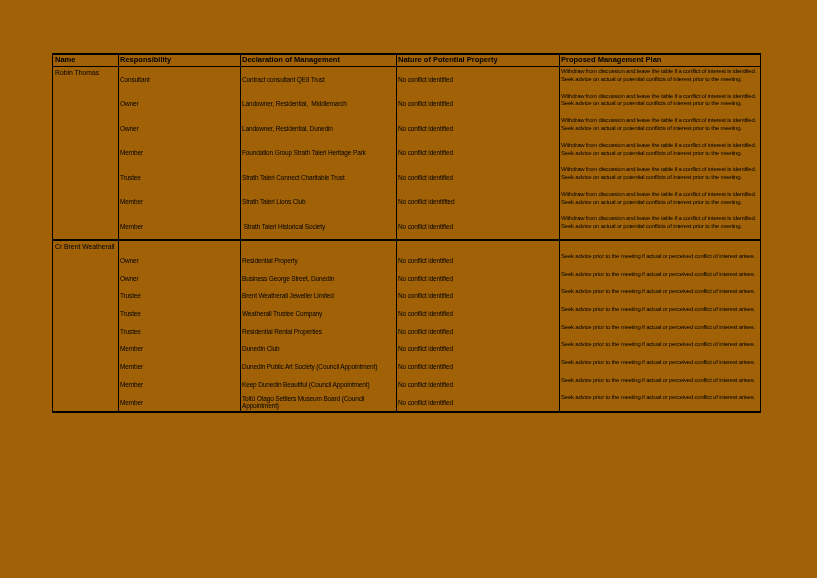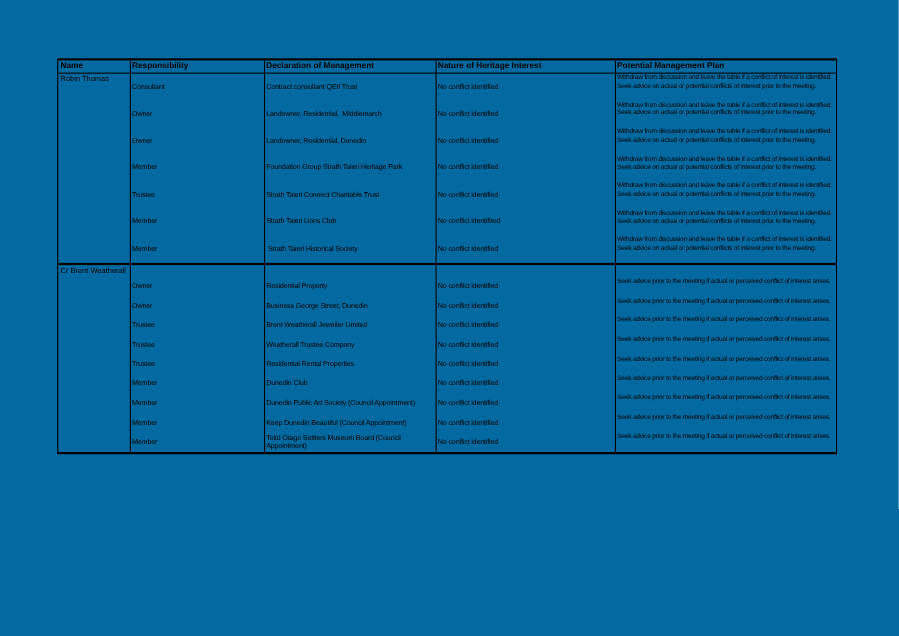--- a/index.html
+++ b/index.html
@@ -1,20 +1,20 @@
 <!DOCTYPE html>
 <html><head>
 <meta charset="utf-8">
 <style>
   html, body { margin: 0; padding: 0; }
   .page {
     position: relative;
     width: 817px;
     height: 578px;
-    background: #0369a1;
+    background: #a16207;
     font-family: "Liberation Sans", sans-serif;
     color: #000000;
     overflow: hidden;
   }
   .doc-table {
     position: absolute;
     left: 52px;
     top: 53px;
     width: 707px;
     border: 1px solid #000;
@@ -94,22 +94,22 @@
 </head>
 <body>
 
 <div class="page">
   <div class="doc-table">
 
     <div class="header-row">
       <div class="header-cell">Name</div>
       <div class="header-cell">Responsibility</div>
       <div class="header-cell">Declaration of Management</div>
-      <div class="header-cell">Nature of Heritage Interest</div>
-      <div class="header-cell">Potential Management Plan</div>
+      <div class="header-cell">Nature of Potential Property</div>
+      <div class="header-cell">Proposed Management Plan</div>
     </div>
 
     <div>
         <div class="section section-0">
           <div class="sec-name">Robin Thomas</div>
           <div class="row">
             <div class="cell c-name"></div>
             <div class="cell c-resp">Consultant</div>
             <div class="cell c-decl">Contract consultant QEII Trust</div>
             <div class="cell c-nature">No conflict identified</div>

